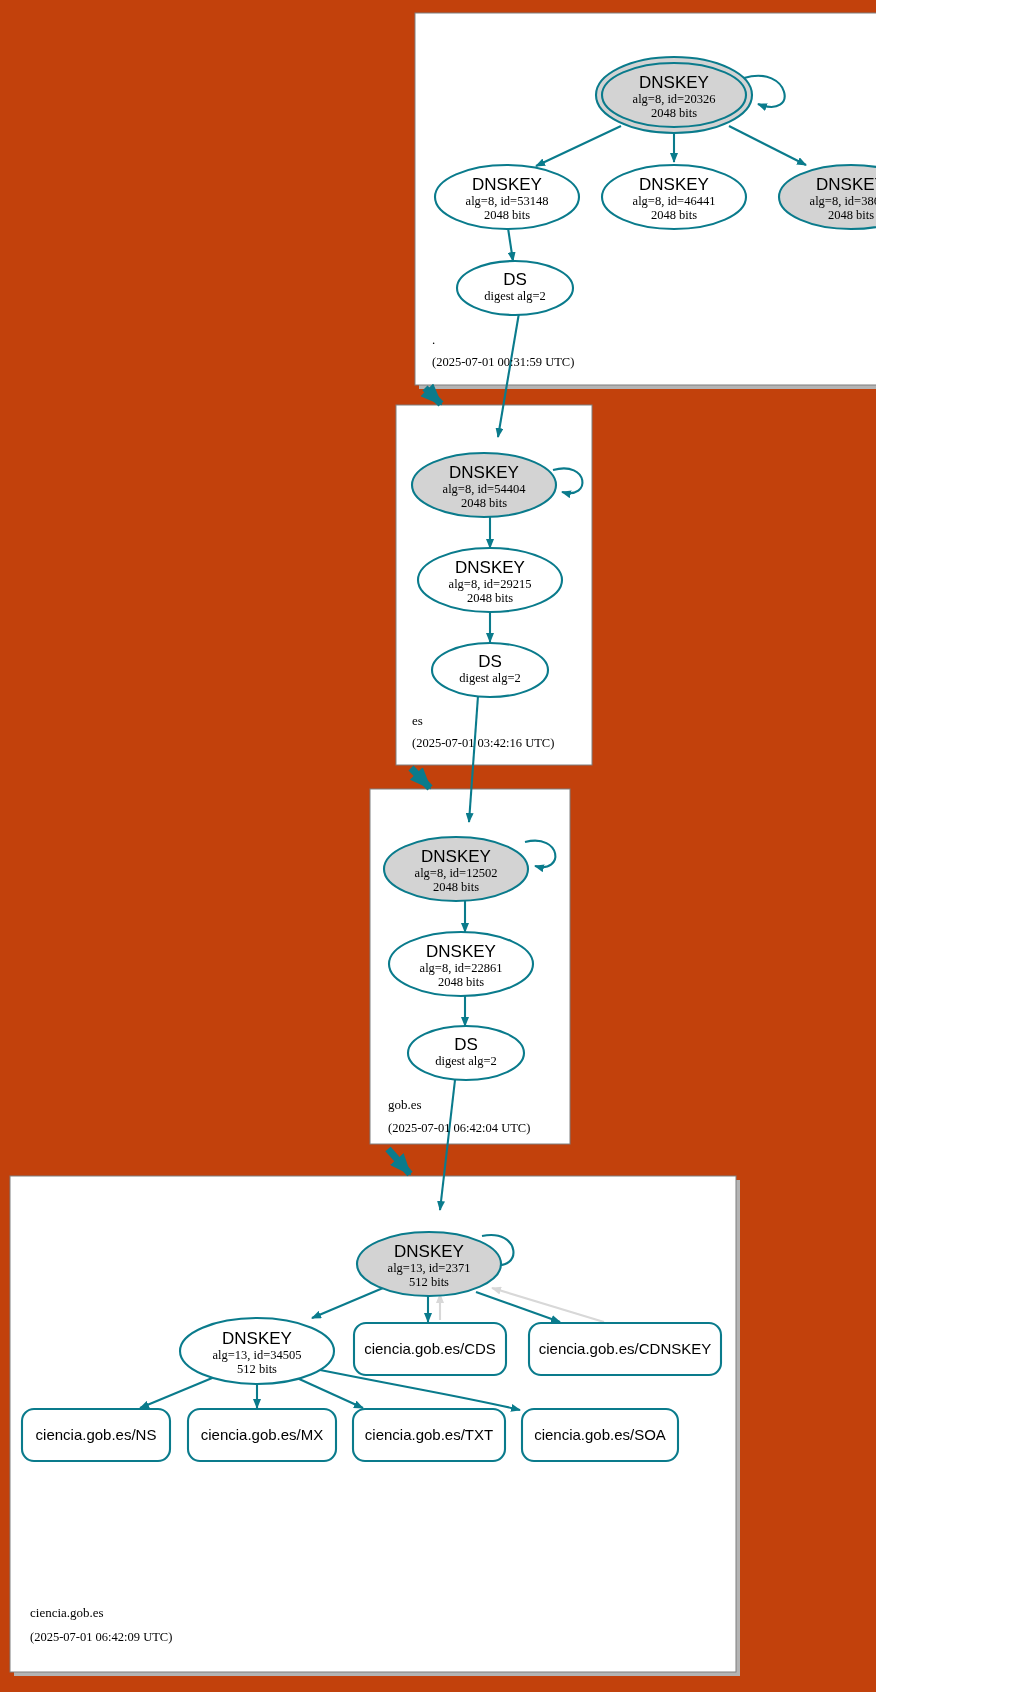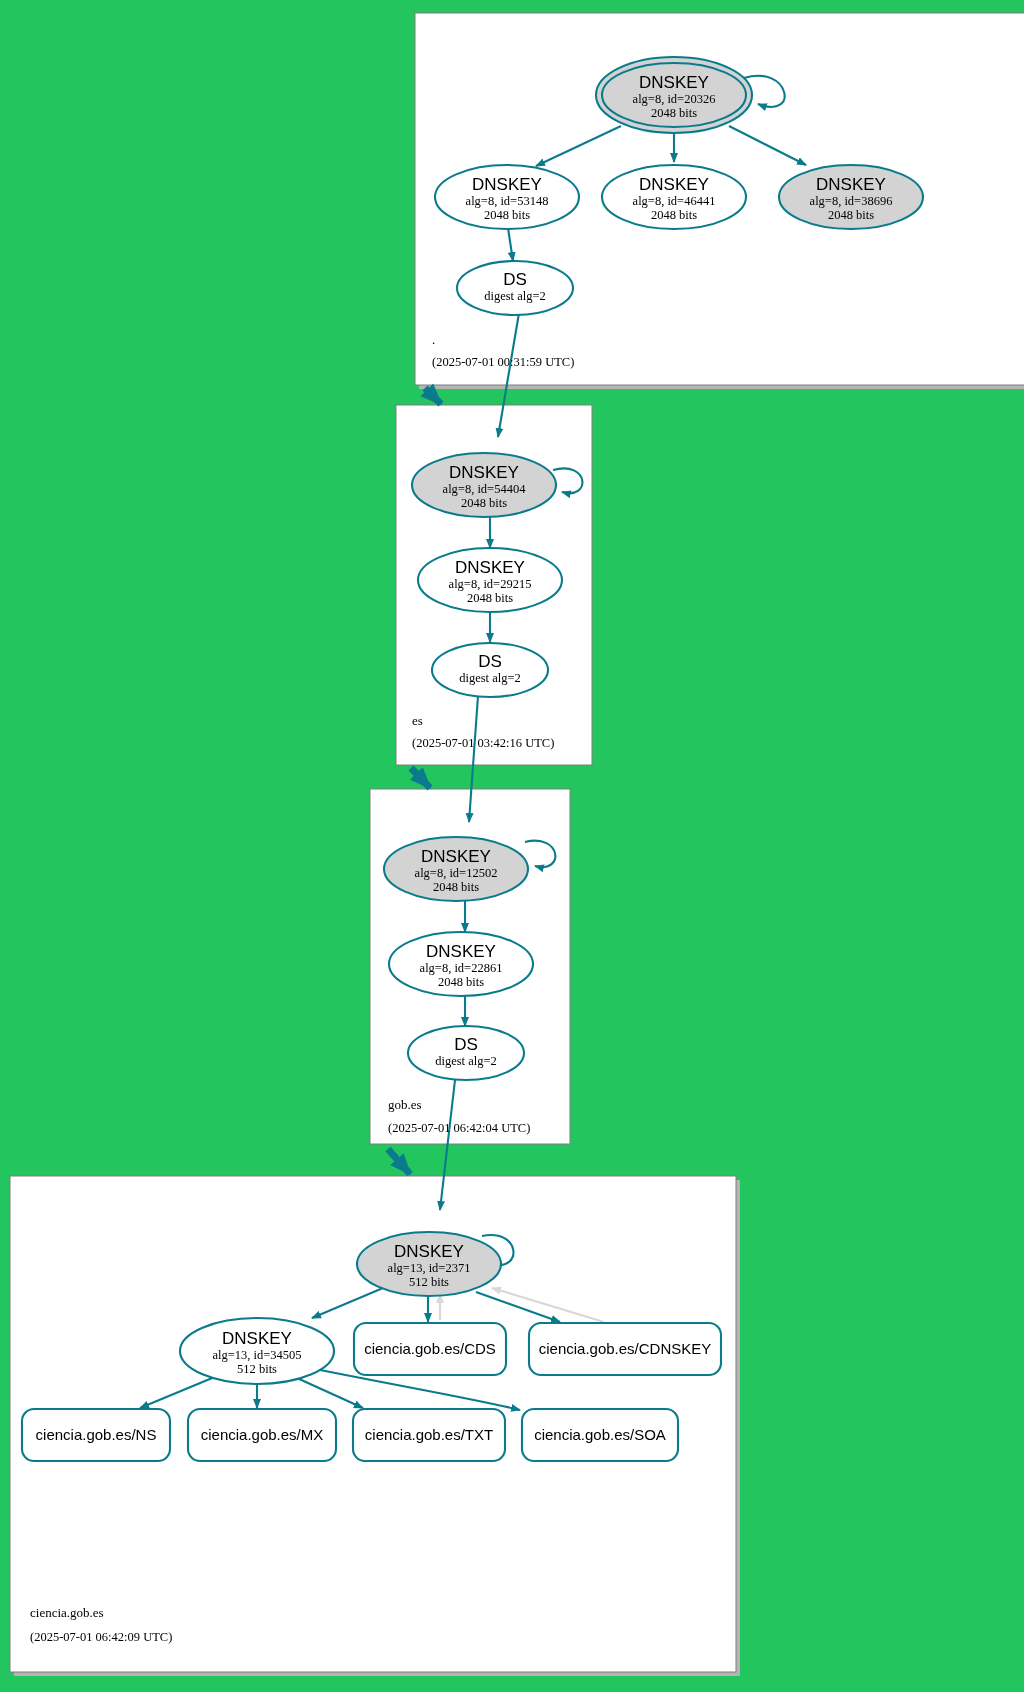--- a/index.html
+++ b/index.html
@@ -7,24 +7,24 @@
     margin: 0;
     padding: 0;
     background: #ffffff;
   }
   body {
     font-family: "Liberation Sans", sans-serif;
     color: #000000;
   }
   #canvas {
     position: relative;
-    width: 1024px;
+    width: 876px;
     height: 1692px;
     overflow: hidden;
-    background: #22c55e;
+    background: #c2410c;
   }
   #graph-svg {
     position: absolute;
     left: 0;
     top: 0;
     width: 1024px;
     height: 1692px;
   }
   .zone-box {
     fill: #ffffff;

